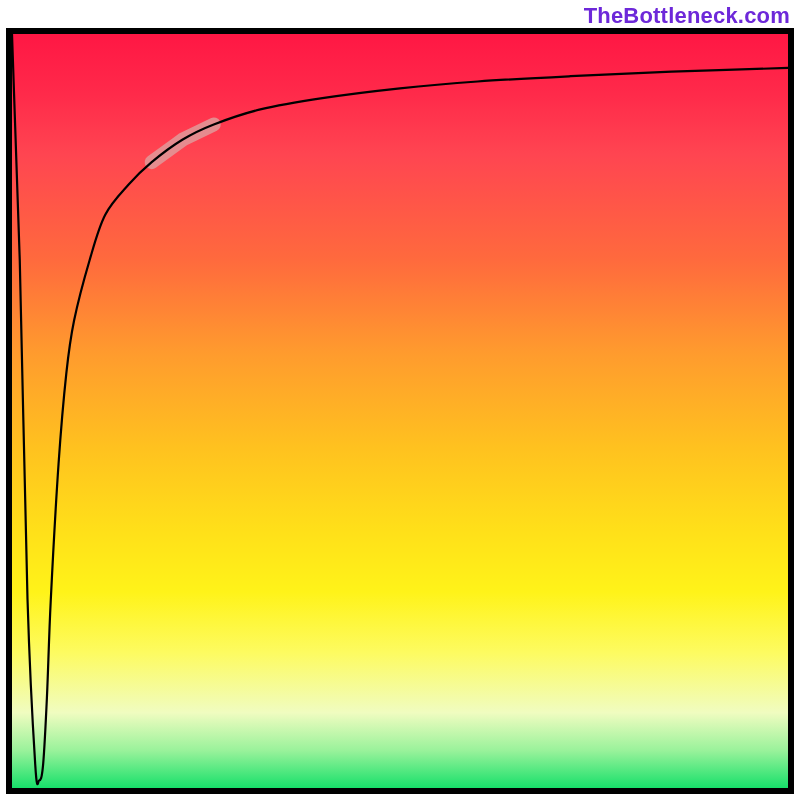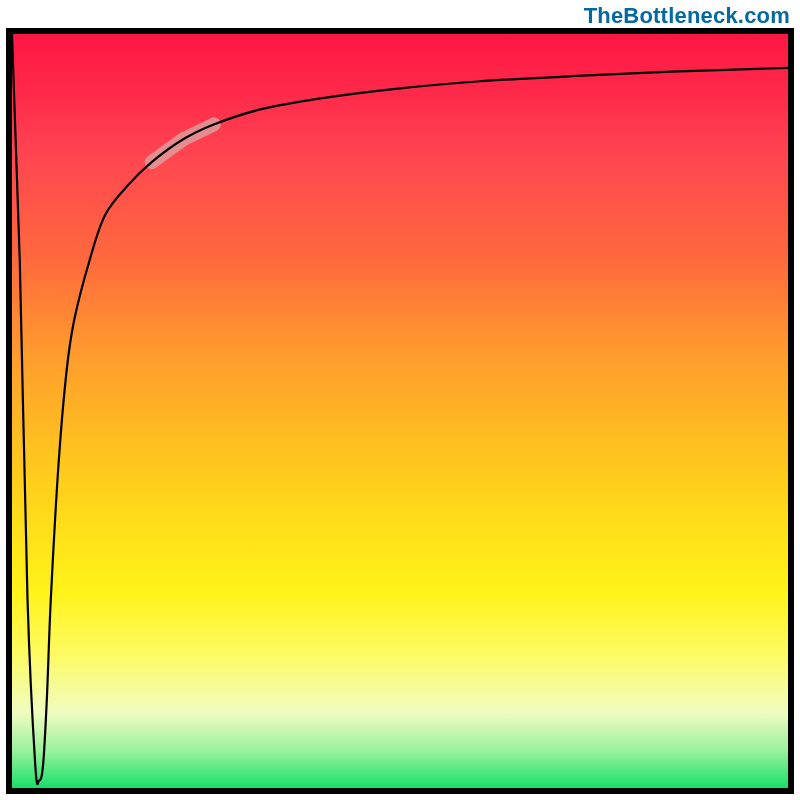--- a/index.html
+++ b/index.html
@@ -14,21 +14,21 @@
     position: relative;
     width: 800px;
     height: 800px;
   }
   .attribution {
     position: absolute;
     top: 3px;
     right: 10px;
     font-family: Arial, Helvetica, sans-serif;
     font-size: 22px;
-    color: #0369a1;
+    color: #6d28d9;
     font-weight: bold;
     letter-spacing: 0.2px;
   }
   .plot-area {
     position: absolute;
     left: 6px;
     top: 28px;
     width: 788px;
     height: 766px;
     box-sizing: border-box;

